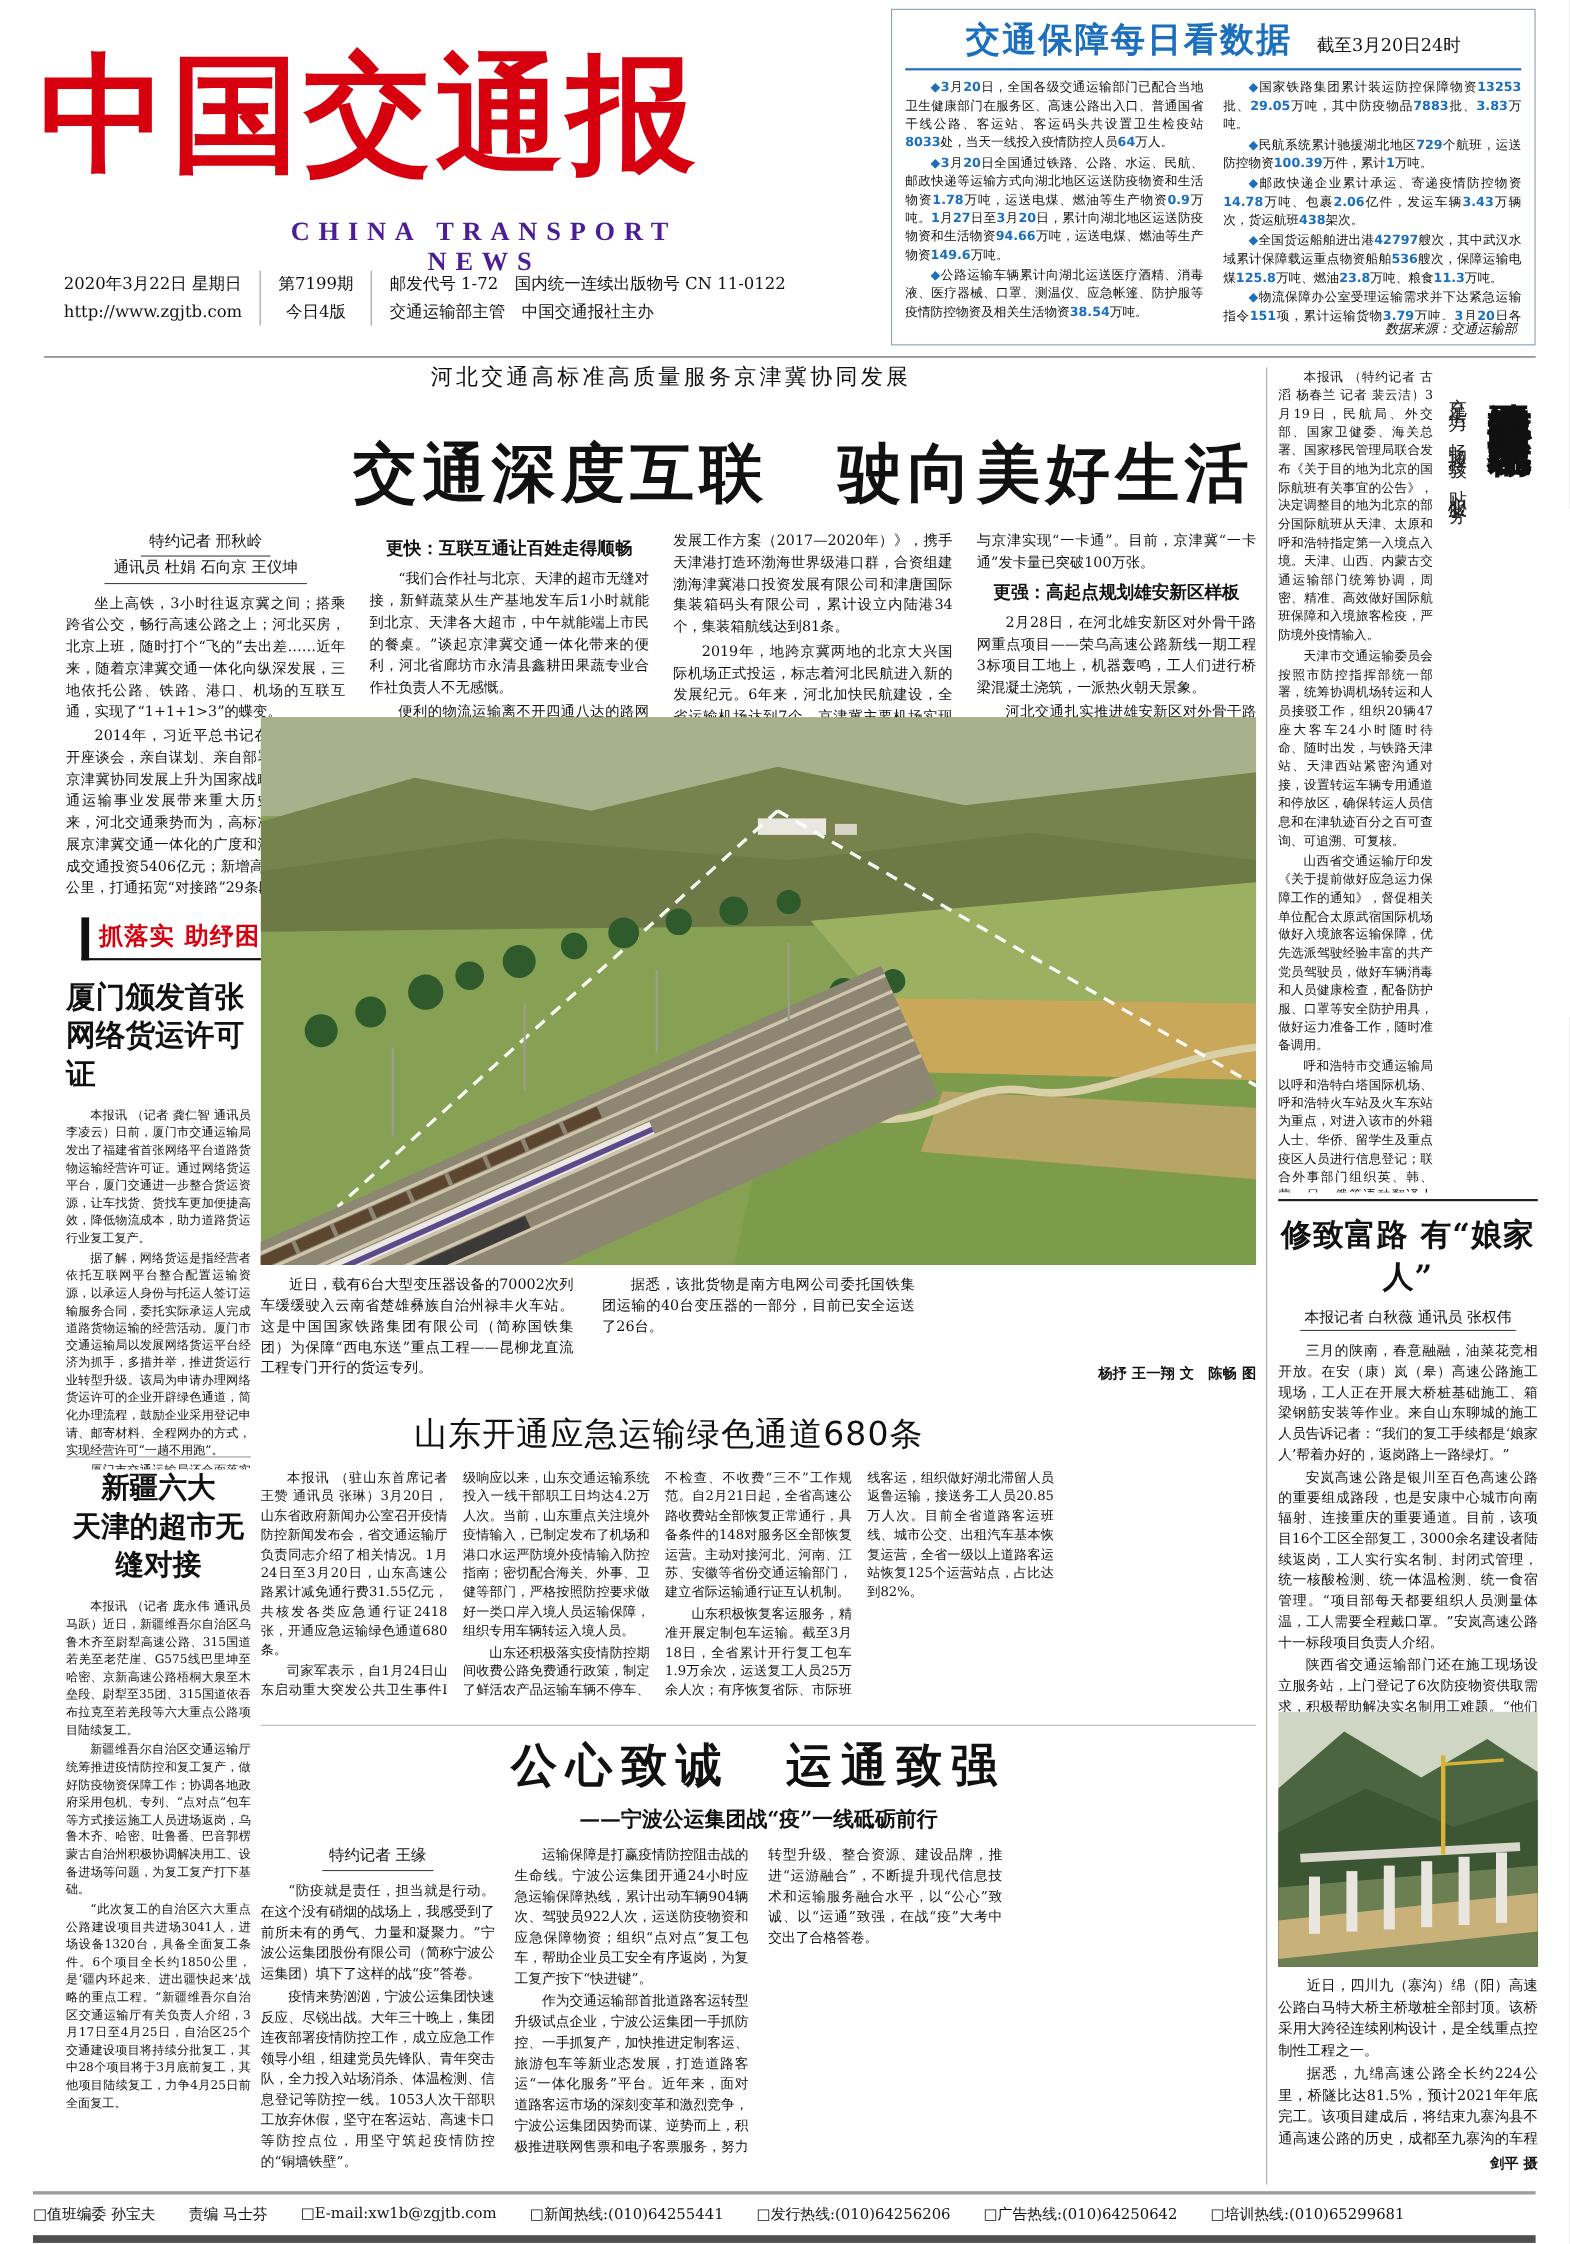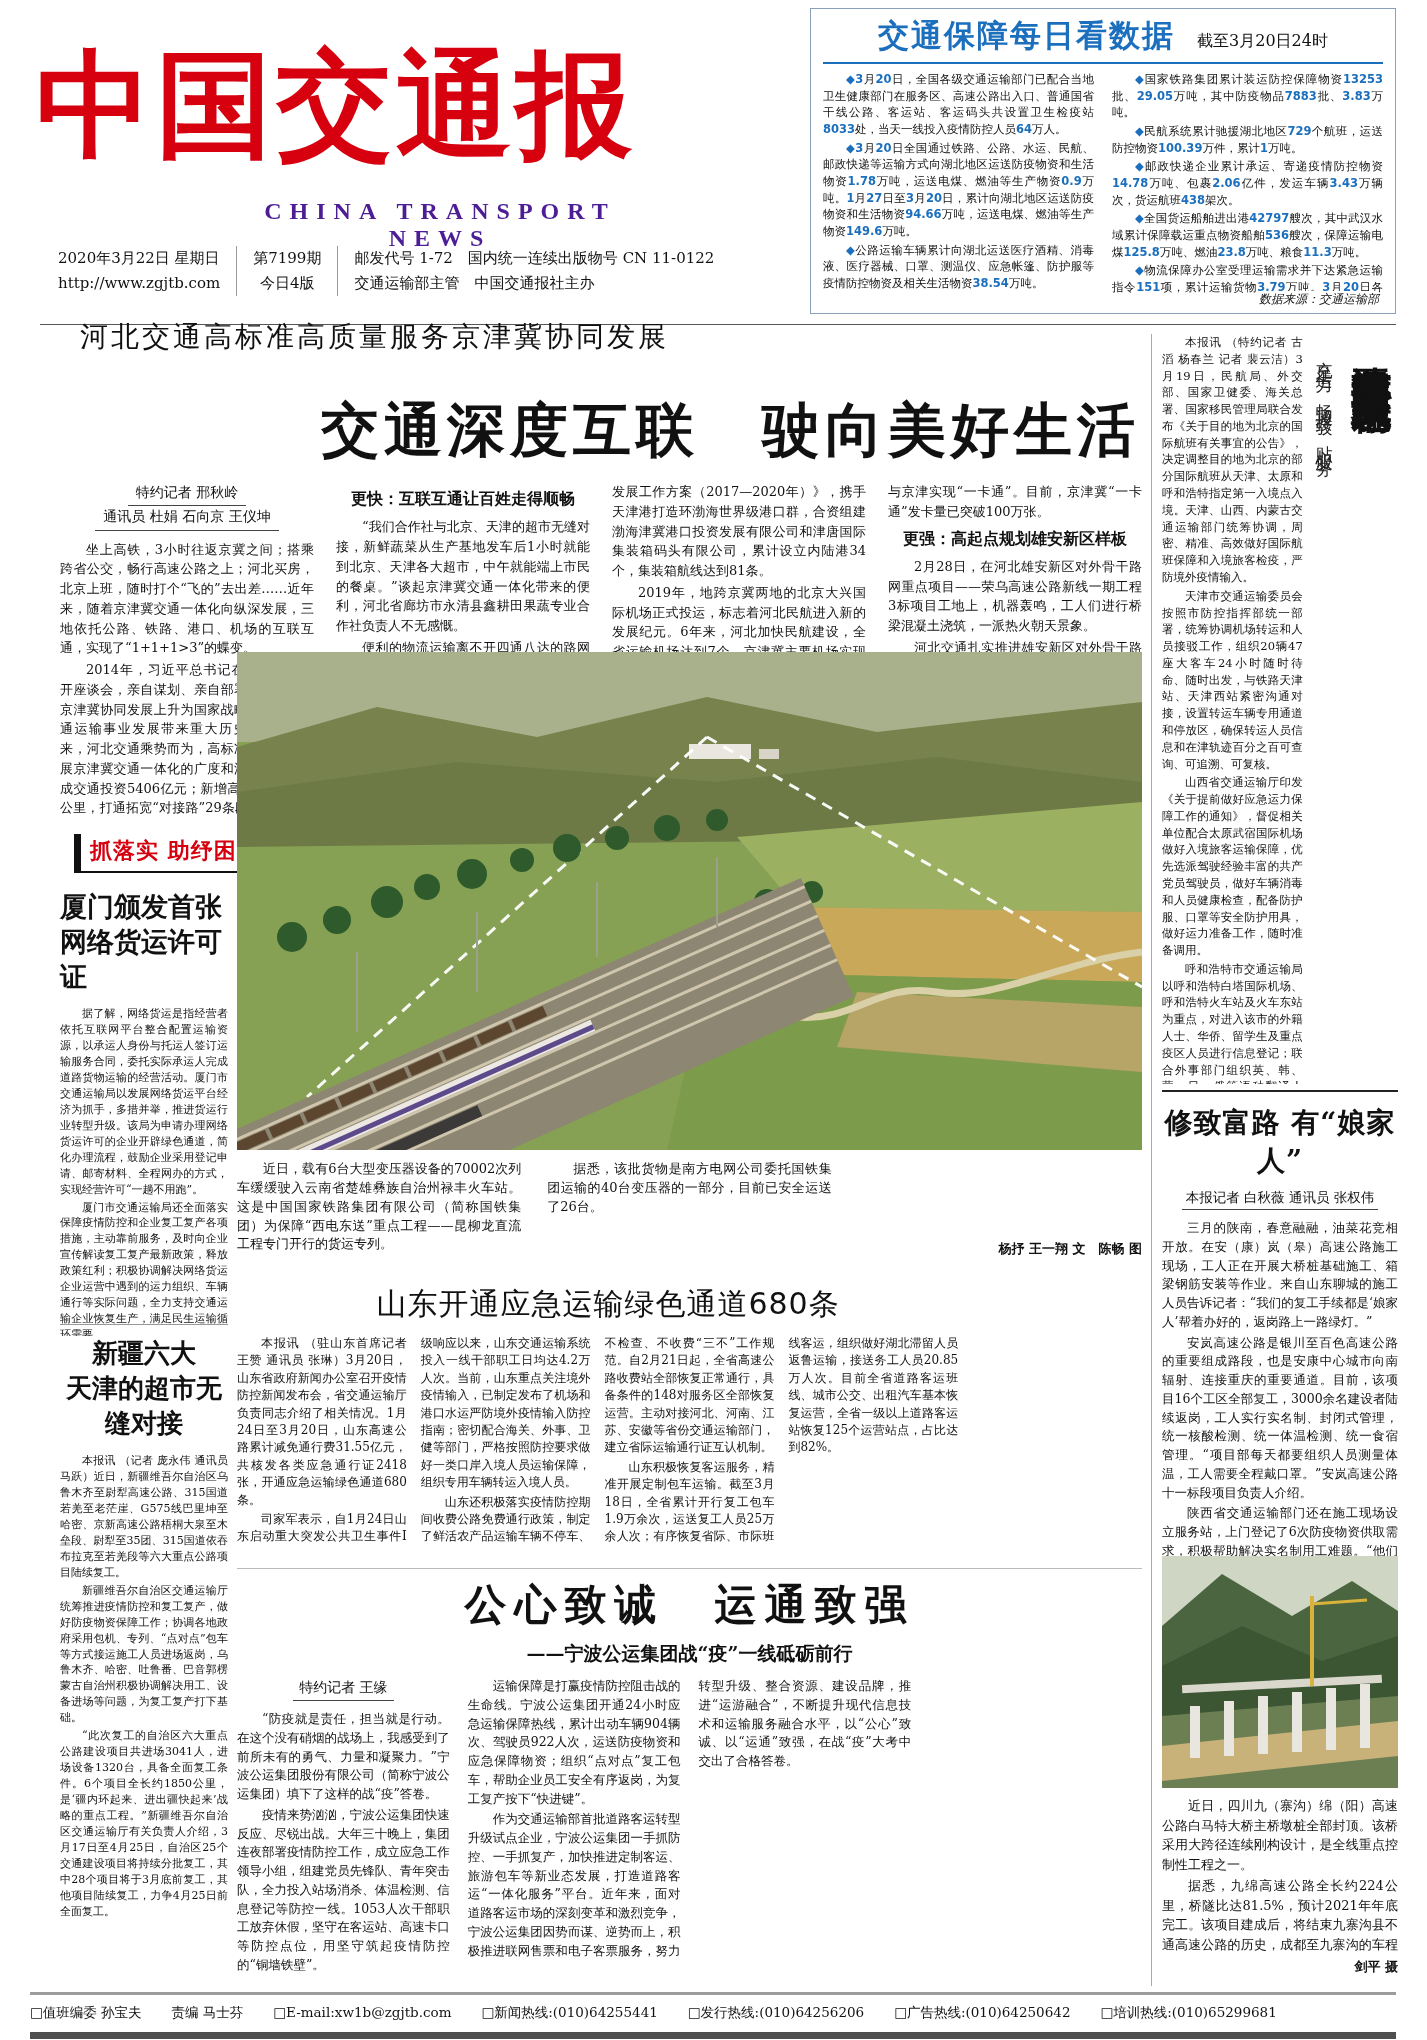--- a/index.html
+++ b/index.html
@@ -30,21 +30,21 @@
   .databox-asof{font-size:16px;color:#111;}
   .databox-body{margin-top:7px;height:235px;column-count:2;column-gap:18px;column-fill:auto;
                 font-size:11.5px;line-height:1.45;overflow:hidden;}
   .num{color:var(--blue);font-weight:bold;font-family:"DejaVu Sans",sans-serif;}
   .databox-source{position:absolute;right:16px;top:282px;font-size:12px;font-style:italic;background:#fff;text-indent:0;margin-left:26px;}
 
   .header-rule{left:40px;top:324px;width:1356px;height:1px;background:#555;}
   .vert-rule{left:1151px;top:334px;width:1px;height:1652px;background:#aaa;}
 
   
-  .kicker{left:80px;top:318px;width:1060px;font-size:28px;letter-spacing:3px;
+  .kicker{left:80px;top:329px;width:1060px;text-align:center;font-size:20px;letter-spacing:3px;
           font-family:"DejaVu Sans","Liberation Sans",sans-serif;}
   .lead-headline{left:80px;top:392px;width:1060px;text-align:right;font-size:58px;font-weight:900;
                  letter-spacing:5px;font-family:"DejaVu Sans","Liberation Sans",sans-serif;}
   .lead-cols{left:60px;top:482px;width:1082px;height:338px;display:flex;gap:22px;justify-content:center;}
   .lead-col{flex:1;overflow:hidden;font-size:13px;line-height:1.52;}
   .byline-block{text-align:center;font-size:14px;margin-bottom:9px;}
   .byline-block span{display:inline-block;border-bottom:1px solid #444;padding:0 8px 2px;}
   .subhead{text-align:center;font-weight:bold;font-size:16px;margin:5px 0 6px;text-indent:0;
            font-family:"DejaVu Sans","Liberation Sans",sans-serif;}
 
@@ -209,20 +209,21 @@
       </div>
   </div>
 
   <div class="abs xiamen">
     <div class="tag">抓落实 助纾困</div>
     <div class="xm-headline">
       <div>厦门颁发首张</div>
       <div>网络货运许可证</div>
     </div>
     <div class="xm-body">
+        <p>本报讯 （记者 龚仁智 通讯员 李凌云）日前，厦门市交通运输局发出了福建省首张网络平台道路货物运输经营许可证。通过网络货运平台，厦门交通进一步整合货运资源，让车找货、货找车更加便捷高效，降低物流成本，助力道路货运行业复工复产。</p>
         <p>据了解，网络货运是指经营者依托互联网平台整合配置运输资源，以承运人身份与托运人签订运输服务合同，委托实际承运人完成道路货物运输的经营活动。厦门市交通运输局以发展网络货运平台经济为抓手，多措并举，推进货运行业转型升级。该局为申请办理网络货运许可的企业开辟绿色通道，简化办理流程，鼓励企业采用登记申请、邮寄材料、全程网办的方式，实现经营许可“一趟不用跑”。</p>
         <p>厦门市交通运输局还全面落实保障疫情防控和企业复工复产各项措施，主动靠前服务，及时向企业宣传解读复工复产最新政策，释放政策红利；积极协调解决网络货运企业运营中遇到的运力组织、车辆通行等实际问题，全力支持交通运输企业恢复生产，满足民生运输循环需要。</p>
       </div>
   </div>
 
   <div class="abs left-divider"></div>
 
   <div class="abs xinjiang">
     <div class="xj-headline">
       <div>新疆六大</div>

